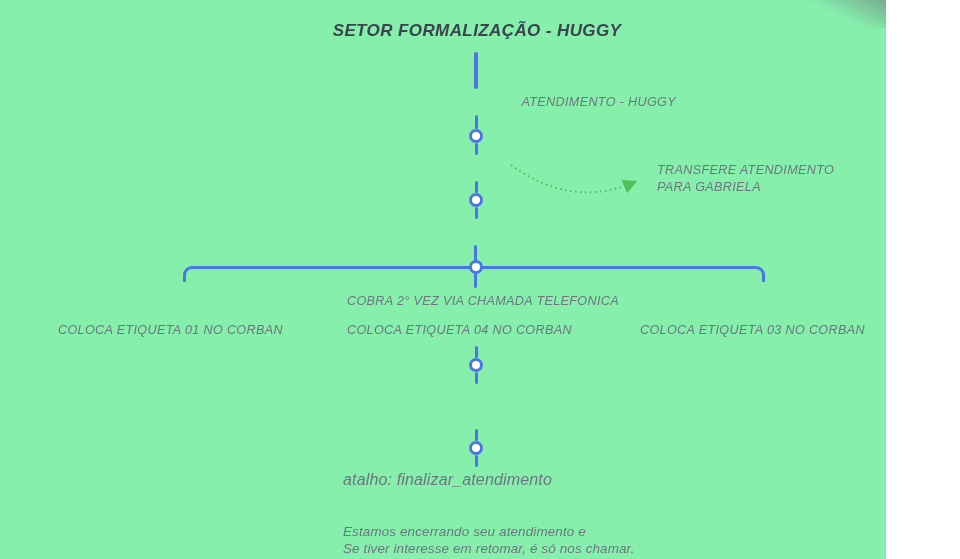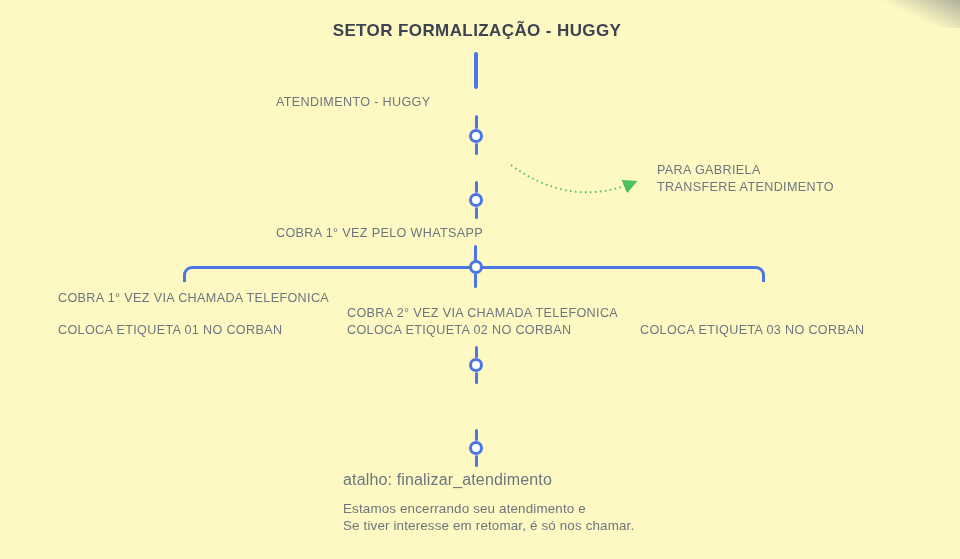--- a/index.html
+++ b/index.html
@@ -4,28 +4,29 @@
 <style>
   :root{
     --blue:#4a76e6;
     --green:#4ec05c;
     --ink:#3c4350;
     --gray:#6d7580;
   }
   *{margin:0;padding:0;box-sizing:border-box;}
   body{background:#fff;}
   #canvas{
-    position:relative;width:960px;height:559px;background:#fef9c3;overflow:hidden;
+    position:relative;width:886px;height:559px;background:#86efac;overflow:hidden;
     font-family:"Liberation Sans",sans-serif;
+    font-style:italic;
   }
   .lbl{
     position:absolute;color:var(--gray);font-size:12.6px;letter-spacing:.35px;
     white-space:nowrap;line-height:15px;
   }
-  .center-col{left:276px;width:400px;text-align:left;}
+  .center-col{left:276px;width:400px;text-align:right;}
   .title{
     position:absolute;top:21px;left:197px;width:560px;text-align:center;
     color:var(--ink);font-size:17px;font-weight:bold;letter-spacing:.4px;white-space:nowrap;
   }
   .vline{position:absolute;background:var(--blue);border-radius:2px;}
   .connector{
     position:absolute;left:469px;width:14px;
     display:flex;flex-direction:column;align-items:center;
   }
   .stem{width:3px;background:var(--blue);border-radius:2px;}
@@ -72,59 +73,57 @@
   <svg style="left:507px;top:163px;" width="138" height="34" viewBox="0 0 138 34">
     <defs>
       <marker id="ah" markerWidth="9" markerHeight="9" refX="6.5" refY="4" orient="auto">
         <path d="M0,0 L8,4 L0,8 z" fill="#4ec05c"></path>
       </marker>
     </defs>
     <path d="M4,2 Q64,46 128,19" fill="none" stroke="#4ec05c" stroke-width="1.8" stroke-dasharray="1.6,3.4" marker-end="url(#ah)"></path>
   </svg>
 
   <div class="lbl two-line" style="left:657px;top:162px;">
+    <div>TRANSFERE ATENDIMENTO</div>
     <div>PARA GABRIELA</div>
-    <div>TRANSFERE ATENDIMENTO</div>
   </div>
 
   <div class="connector" style="top:181px;">
     <div class="stem" style="height:12px;"></div>
     <div class="dot"></div>
     <div class="stem" style="height:12px;"></div>
   </div>
 
-  <div class="lbl center-col" style="top:226px;">COBRA 1° VEZ PELO WHATSAPP</div>
 
   <div class="vline" style="left:474px;top:245px;width:3px;height:21px;"></div>
 
   <div class="bracket"></div>
   <div class="dot bracket-dot"></div>
   <div class="vline" style="left:474px;top:273px;width:3px;height:15px;"></div>
 
-  <div class="lbl" style="left:58px;top:291px;">COBRA 1° VEZ VIA CHAMADA TELEFONICA</div>
   <div class="lbl" style="left:58px;top:323px;text-align:right;">COLOCA ETIQUETA 01 NO CORBAN</div>
 
-  <div class="lbl" style="left:347px;top:306px;">COBRA 2° VEZ VIA CHAMADA TELEFONICA</div>
-  <div class="lbl" style="left:347px;top:323px;">COLOCA ETIQUETA 02 NO CORBAN</div>
+  <div class="lbl" style="left:347px;top:294px;">COBRA 2° VEZ VIA CHAMADA TELEFONICA</div>
+  <div class="lbl" style="left:347px;top:323px;">COLOCA ETIQUETA 04 NO CORBAN</div>
 
   <div class="lbl" style="left:640px;top:323px;">COLOCA ETIQUETA 03 NO CORBAN</div>
 
   <div class="connector" style="top:346px;">
     <div class="stem" style="height:12px;"></div>
     <div class="dot"></div>
     <div class="stem" style="height:12px;"></div>
   </div>
 
 
   <div class="connector" style="top:429px;">
     <div class="stem" style="height:12px;"></div>
     <div class="dot"></div>
     <div class="stem" style="height:12px;"></div>
   </div>
 
   <div class="para" style="top:472px;font-size:16px;">atalho: finalizar_atendimento</div>
 
-  <div class="para" style="top:501px;">
+  <div class="para" style="top:524px;">
     <div>Estamos encerrando seu atendimento e</div>
     <div>Se tiver interesse em retomar, é só nos chamar.</div>
   </div>
 
 </div>
 
 </body></html>

